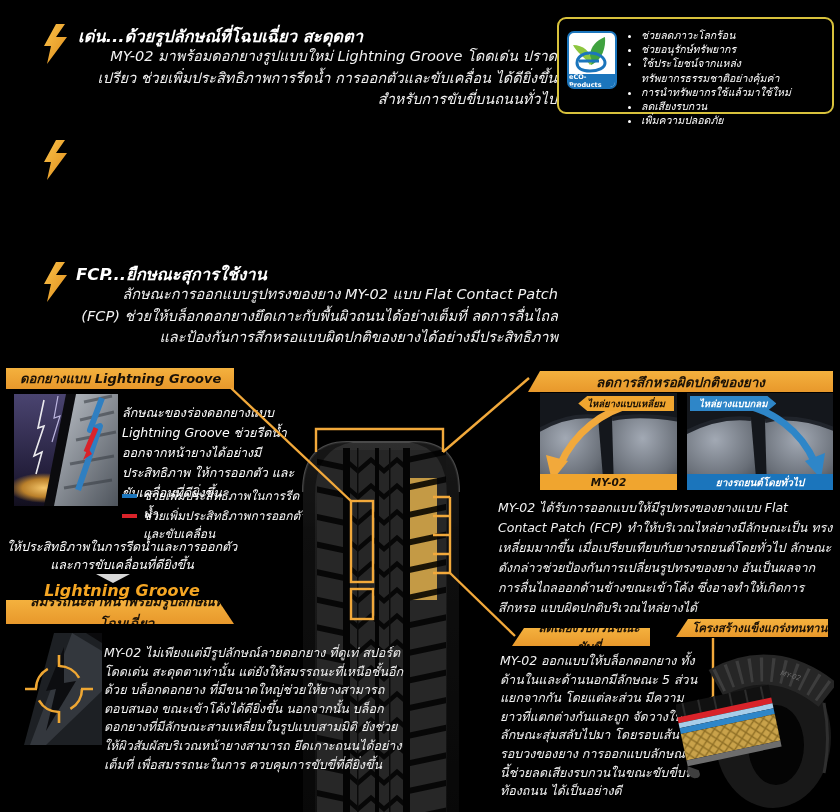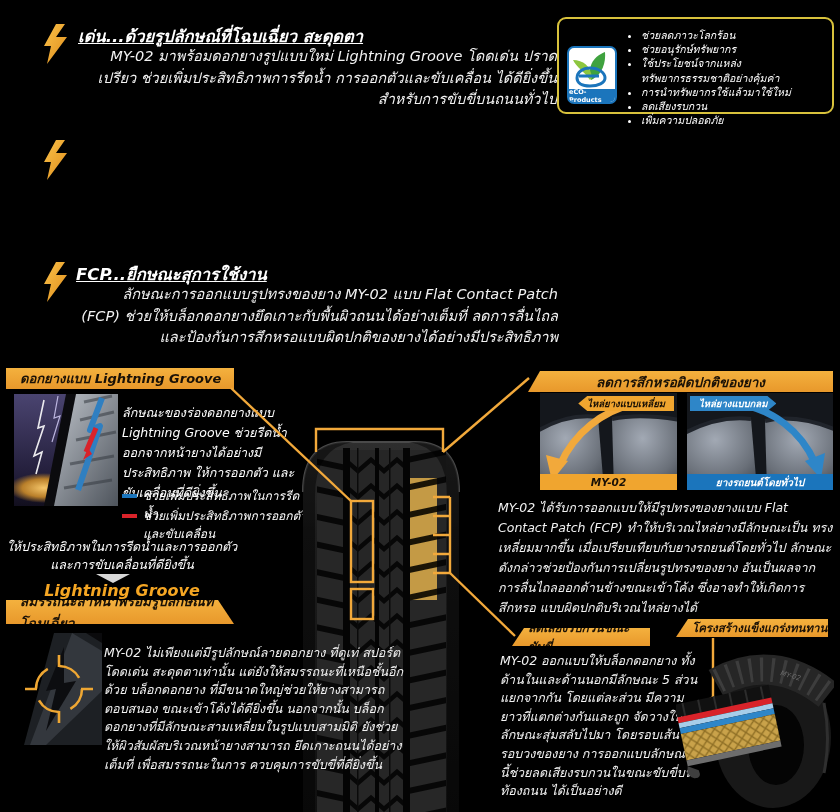--- a/index.html
+++ b/index.html
@@ -5,37 +5,37 @@
   * { margin:0; padding:0; box-sizing:border-box; }
   html,body { background:#000; }
   .page {
     position:relative; width:840px; height:812px; background:#000;
     overflow:hidden; font-family:"DejaVu Sans", sans-serif;
     font-style:italic; color:#fff;
   }
   .abs { position:absolute; }
 
   
-  .feature-title { font-size:16.5px; font-weight:700; color:#fff; white-space:nowrap;text-decoration:underline; }
+  .feature-title { font-size:16.5px; font-weight:700; color:#fff; white-space:nowrap; }
   .feature-body  { font-size:14.5px; line-height:21.5px; color:#f2f2f2;text-align:right; }
 
   
   .eco-box { left:557px; top:17px; width:277px; height:97px;
     border:2px solid #D8C23C; border-radius:9px; background:#000;
     display:flex; align-items:flex-start; padding:7px 8px; }
   .eco-logo { width:50px; height:58px; background:#fff; border:2px solid #1B75BC;
-    border-radius:7px; overflow:hidden; position:relative; flex:none; margin-top:20px; }
+    border-radius:7px; overflow:hidden; position:relative; flex:none; margin-top:5px; }
   .eco-logo-band { position:absolute; left:0; right:0; bottom:0; height:13px;
     background:#1B75BC; color:#fff; font-size:6.5px; font-weight:700;
     font-style:normal; display:flex; align-items:center; justify-content:center; }
   .eco-list { list-style:disc; margin:2px 0 0 24px; font-size:10.5px; line-height:14.2px; color:#fff; }
 
   
   .banner { position:absolute; background:linear-gradient(180deg,#F4B13E 0%,#E8982B 100%);
-    color:#1a1106; font-weight:700; display:flex; align-items:center; }
+    color:#1a1106; font-weight:700; display:flex; align-items:center;text-align:center; }
   .banner-left { left:6px; width:228px; padding-left:14px; font-size:13.5px; }
   .clip-right-out { clip-path:polygon(0 0, calc(100% - 16px) 0, 100% 100%, 0 100%); }
   .clip-left-in   { clip-path:polygon(12px 0, 100% 0, 100% 100%, 0 100%); }
 
   
   .groove-desc { left:122px; top:403px; width:182px; font-size:12.5px; line-height:20px; }
   .legend-row { position:absolute; left:122px; display:flex; align-items:flex-start; }
   .legend-swatch { width:15px; height:4px; margin:7px 6px 0 0; flex:none; }
   .legend-label { font-size:12px; line-height:18px; width:168px; }
   .sw-blue { background:#1B75BC; } .sw-red { background:#D9232A; }

